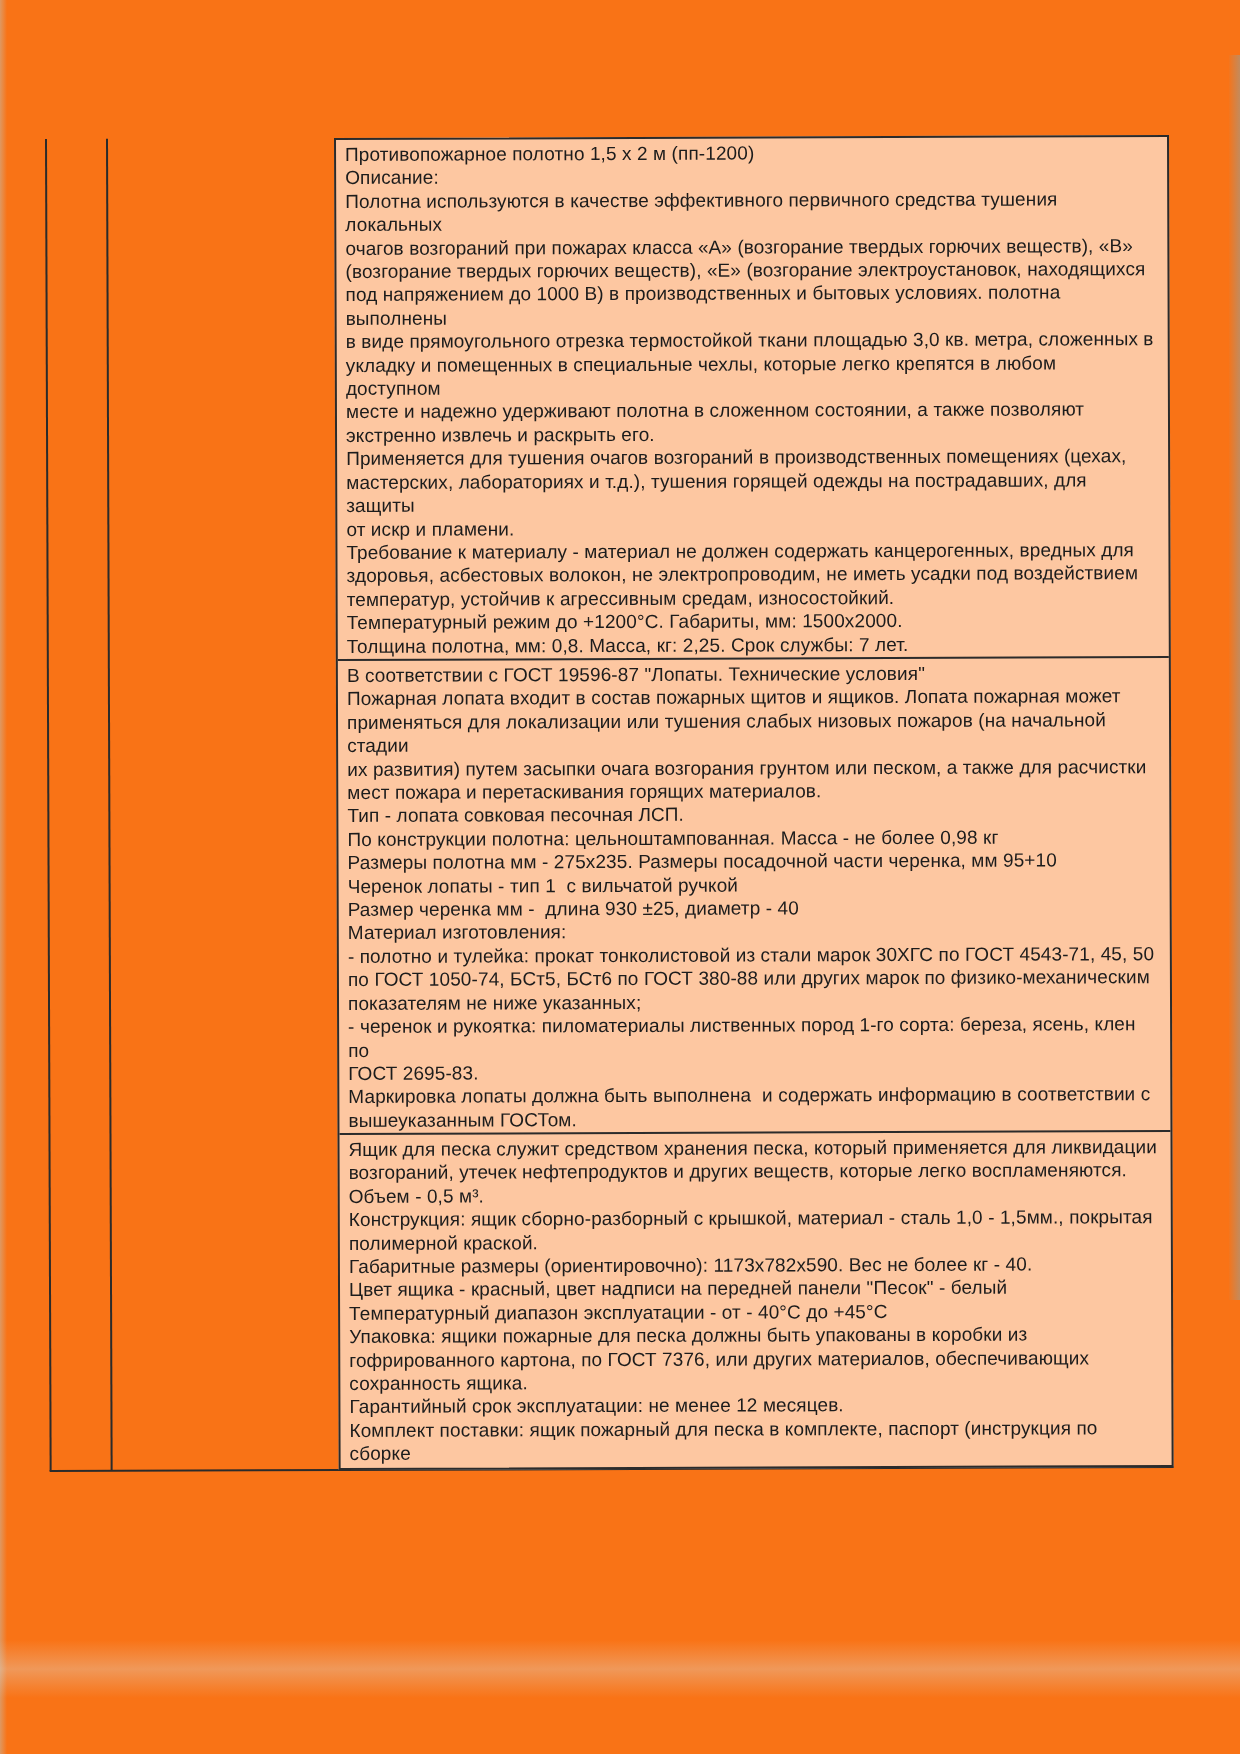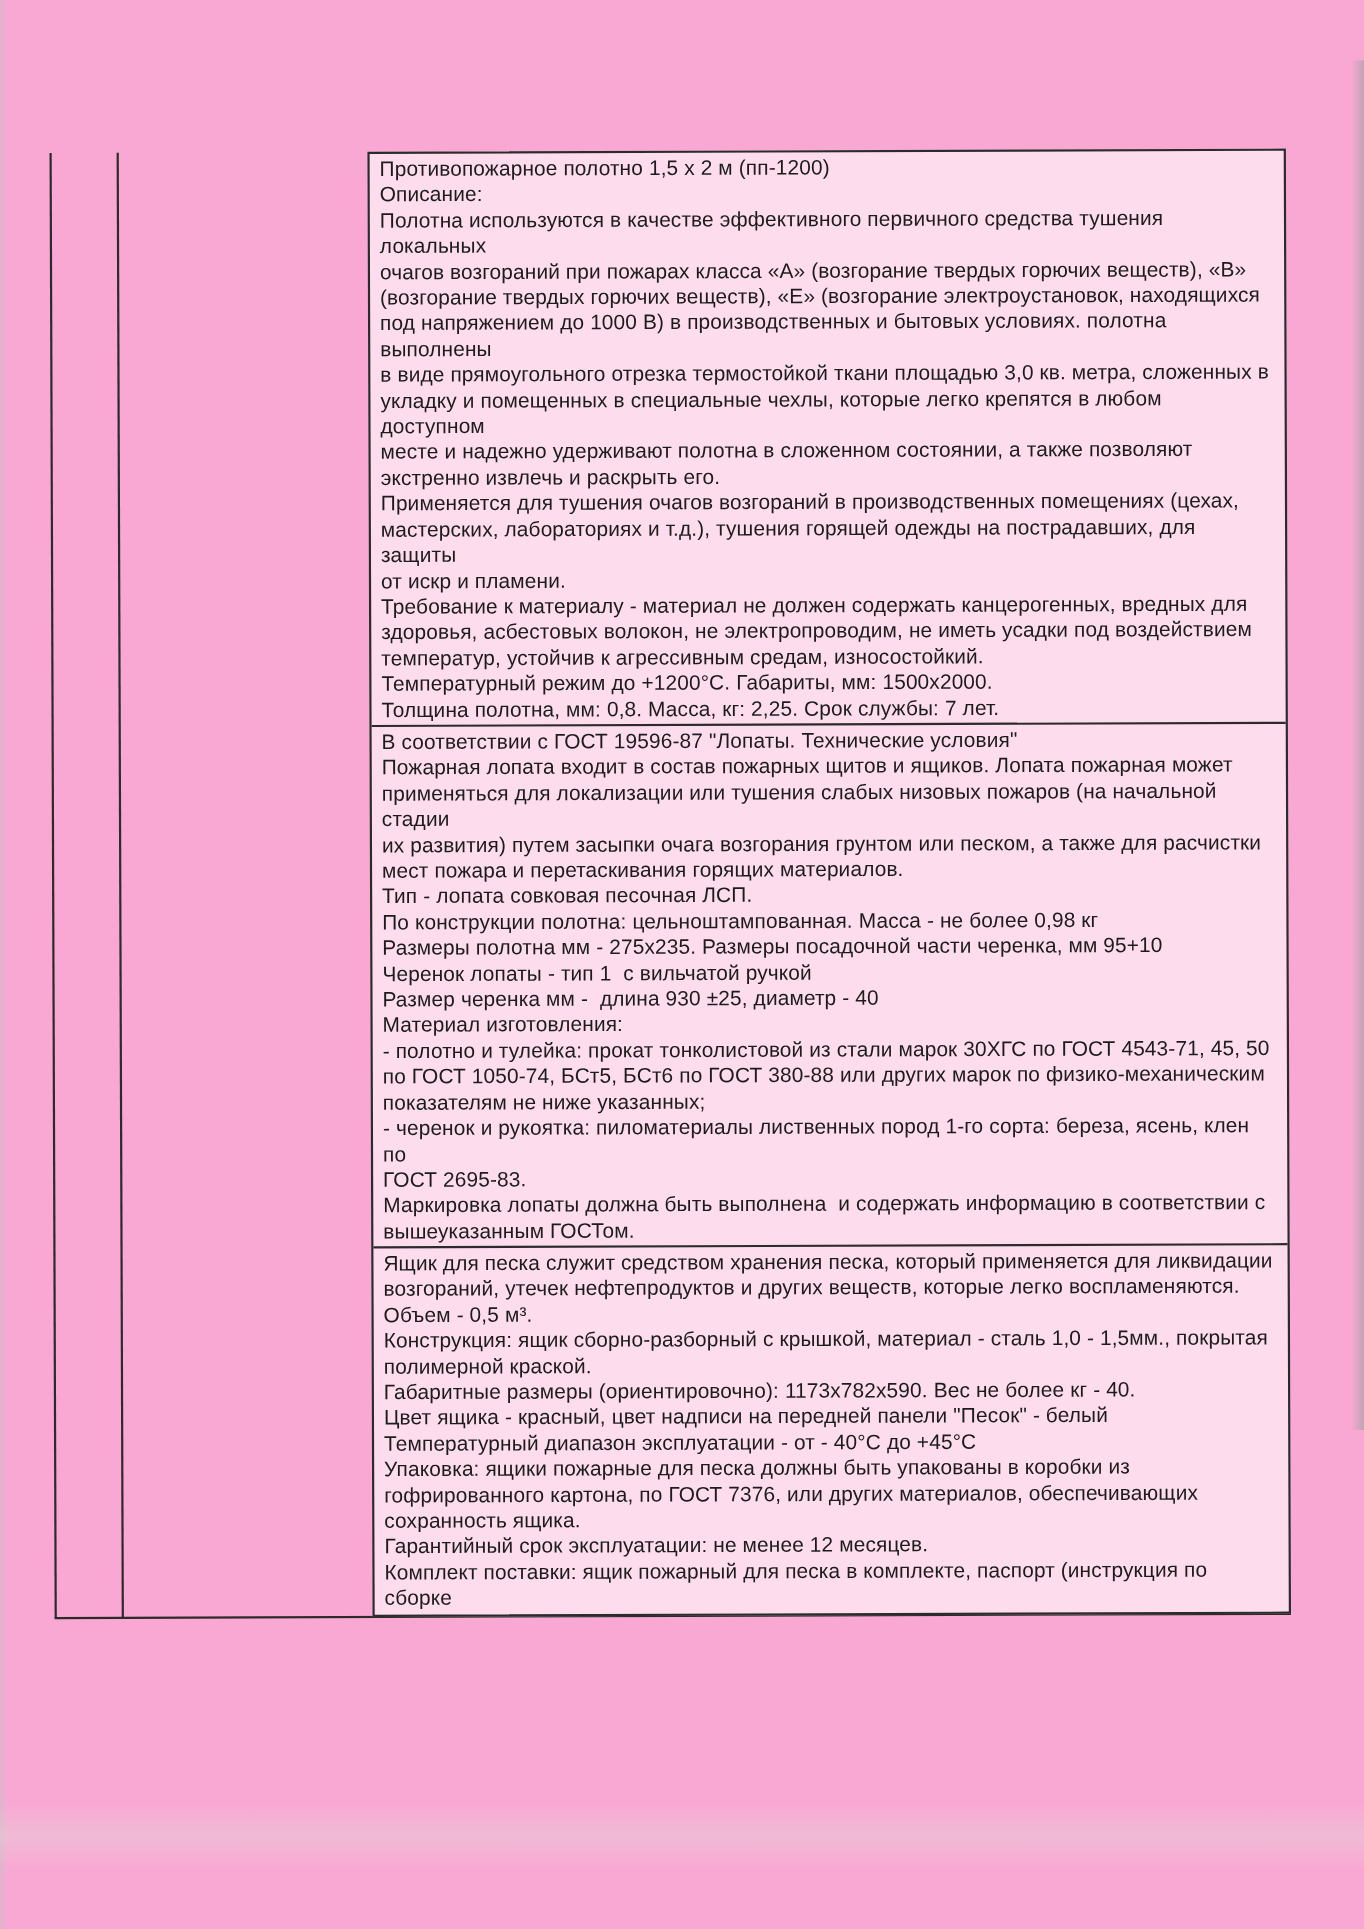--- a/index.html
+++ b/index.html
@@ -86,21 +86,21 @@
     font-size: 19px;
     line-height: 23.4px;
     color: var(--text, #1c1c1c);
     white-space: pre-wrap;
     letter-spacing: 0.1px;
   }
 </style>
 </head>
 <body>
 
-<div class="page" style="background: #f9a8d4;">
+<div class="page" style="background: #f97316;">
   <div class="edge-left"></div>
   <div class="edge-right"></div>
   <div class="band-bottom"></div>
 
   <div class="table-wrap">
     <div class="vline v1"></div>
     <div class="vline v2"></div>
     <div class="hline-bottom"></div>
 
     <div class="main-cell">

